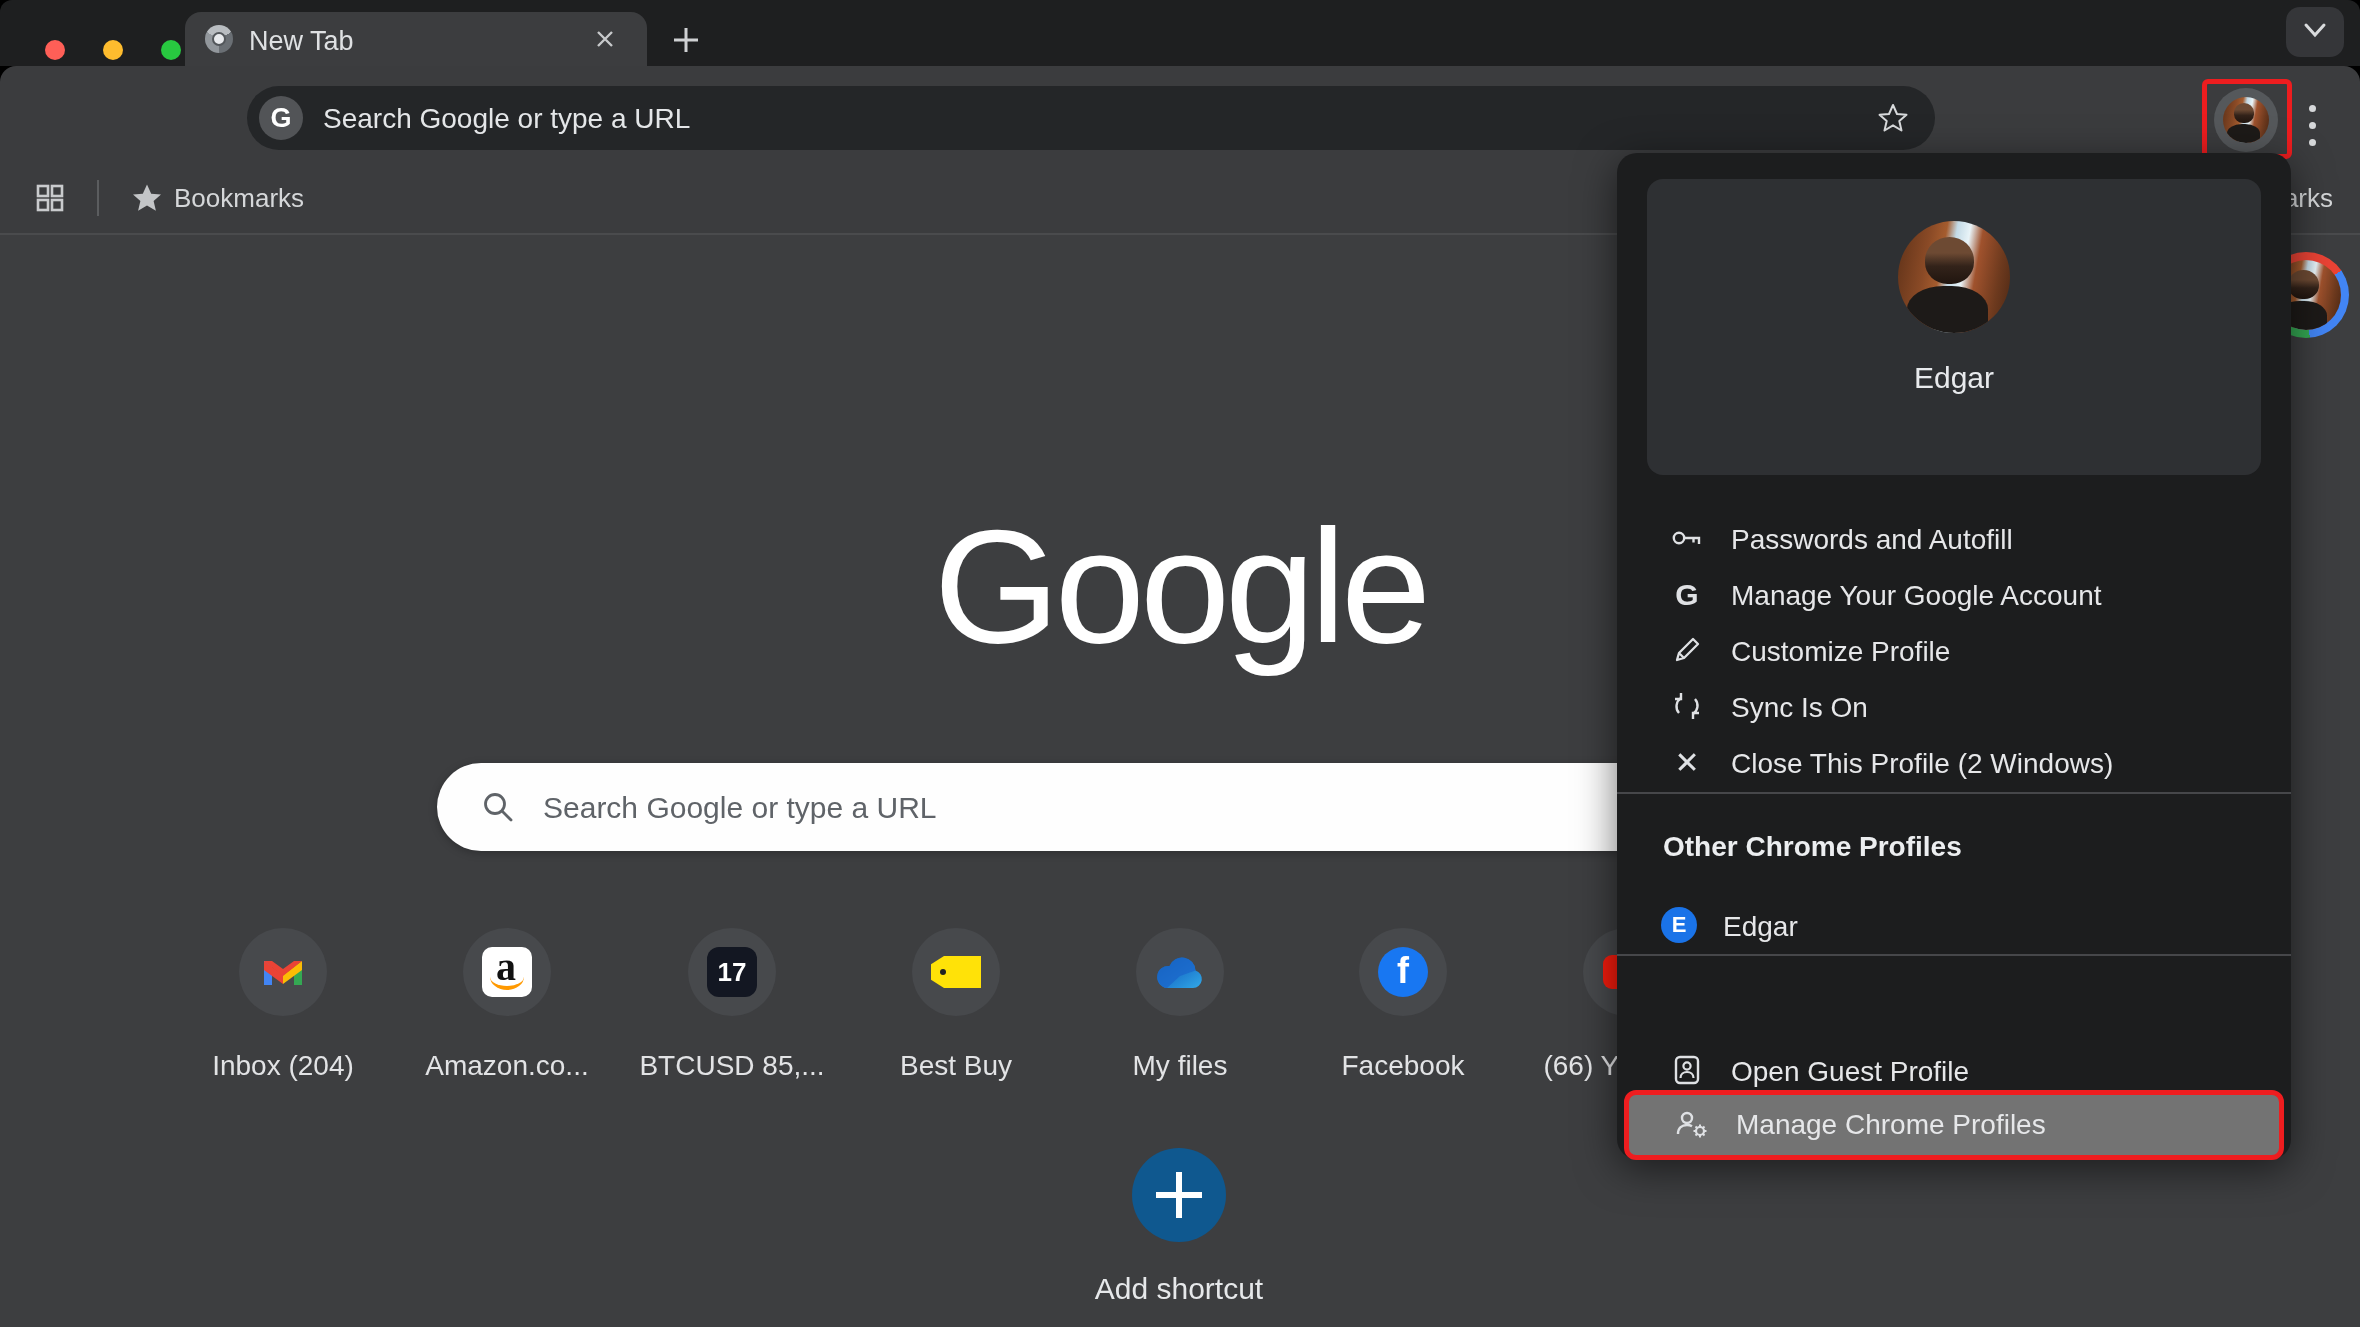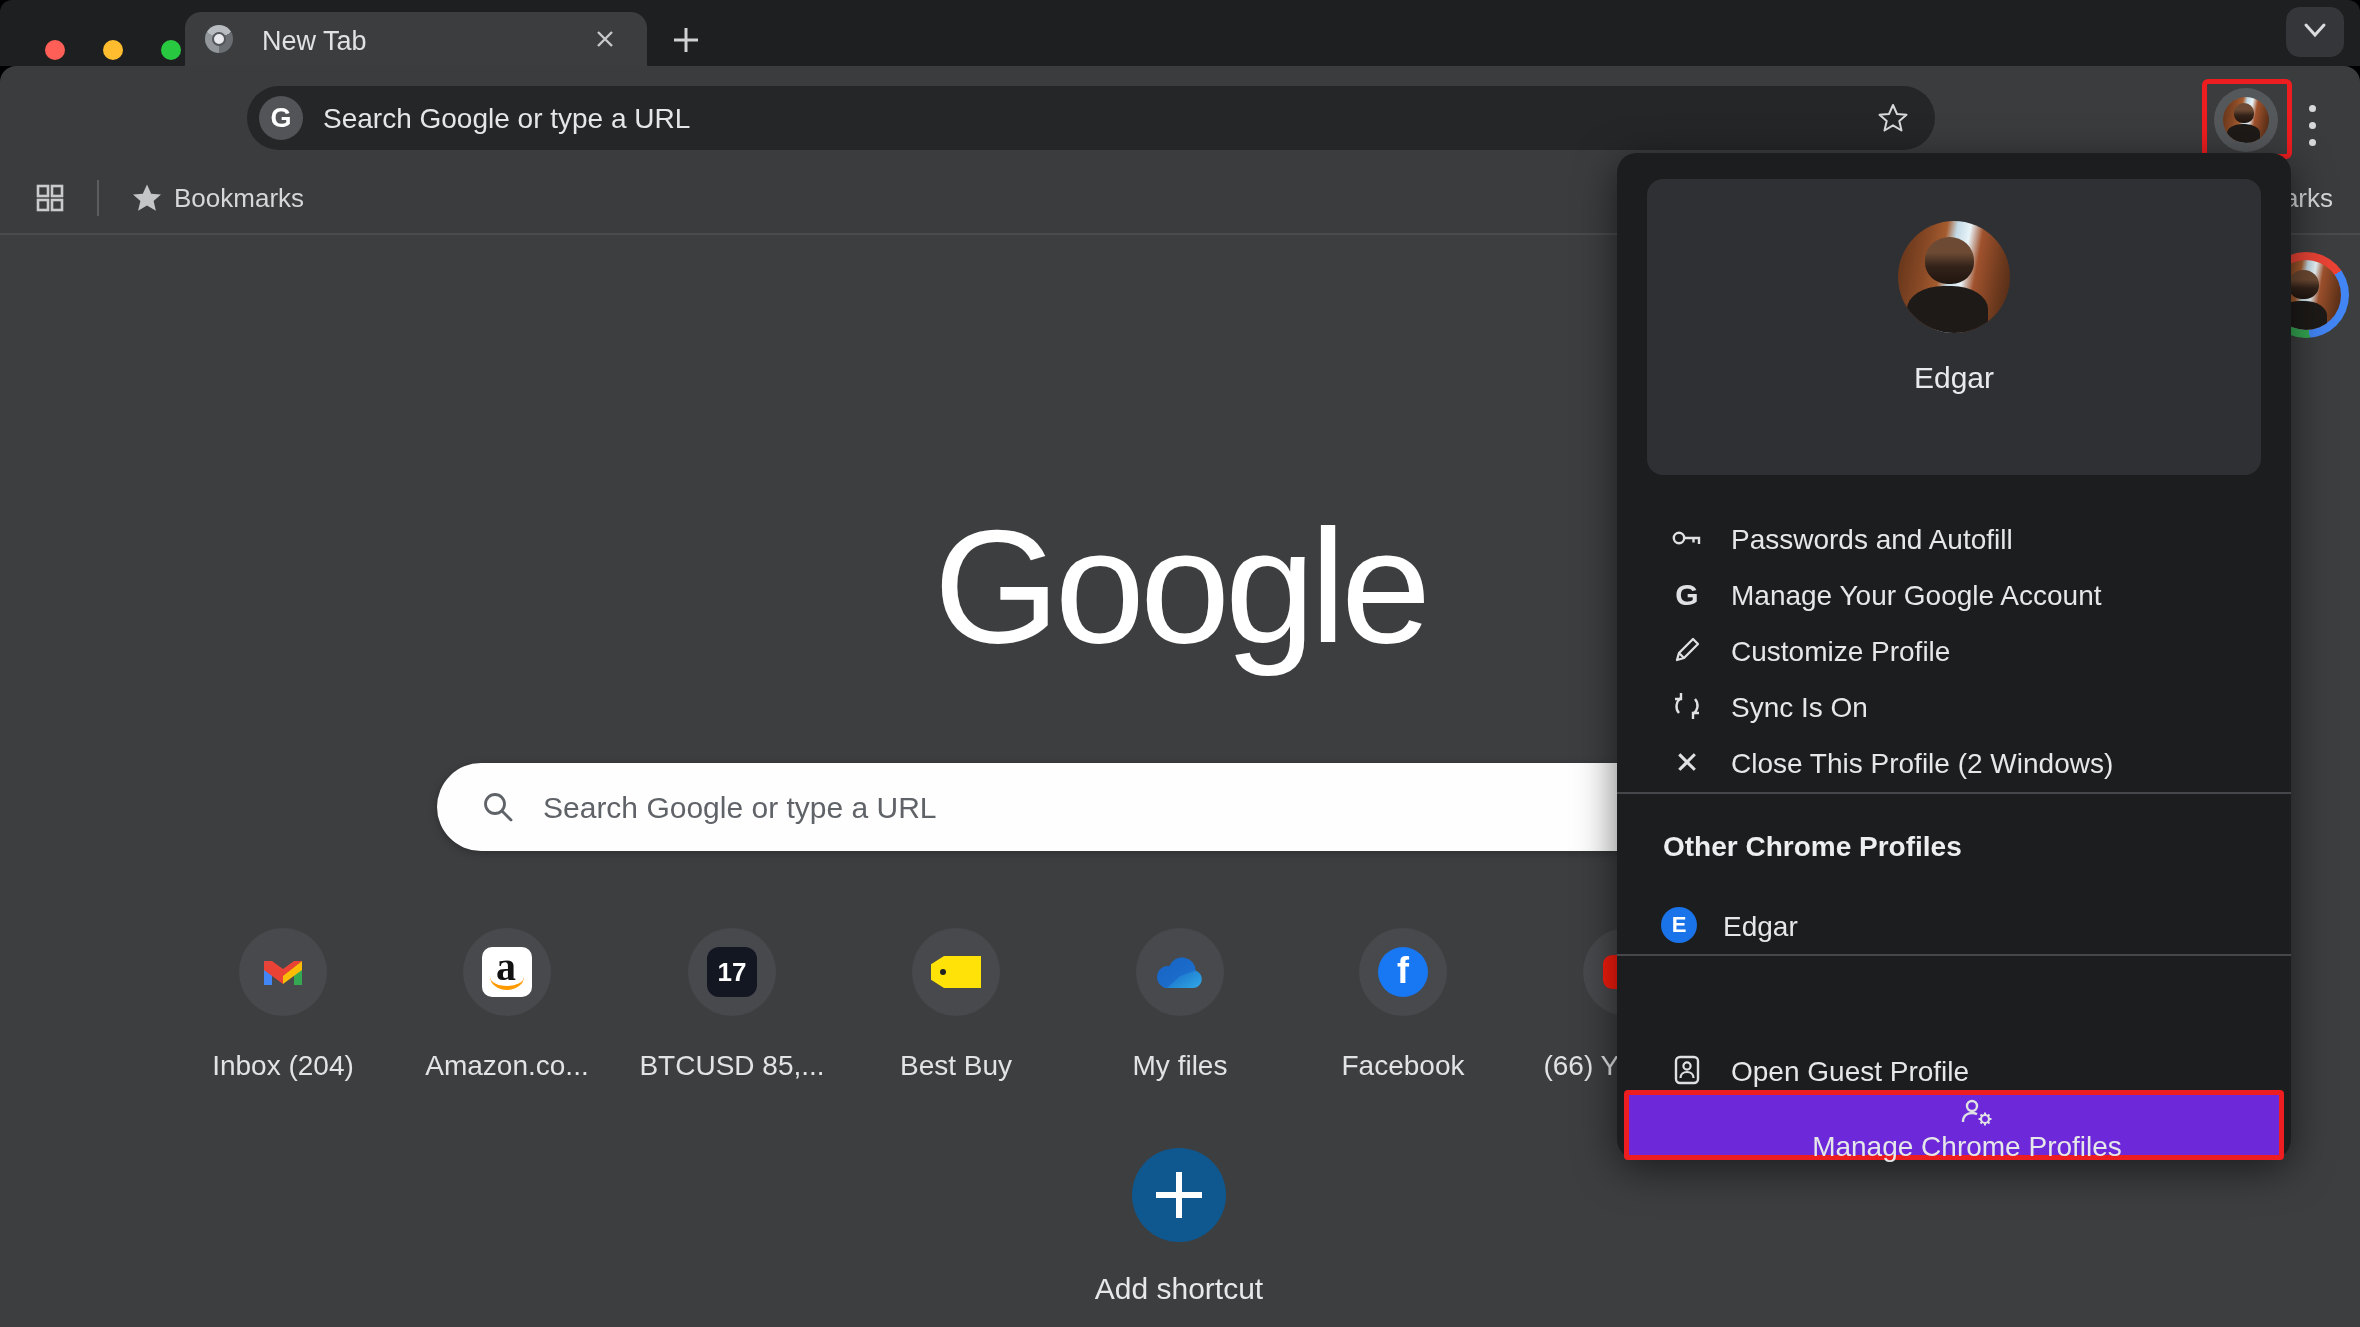--- a/index.html
+++ b/index.html
@@ -5,21 +5,21 @@
   html,body{margin:0;padding:0;background:#000;}
   body{width:2360px;height:1327px;position:relative;overflow:hidden;
        font-family:"Liberation Sans",sans-serif;-webkit-font-smoothing:antialiased;}
   .abs{position:absolute;}
   svg{display:block;}
 
   
   .tabstrip{left:0;top:0;width:2360px;height:66px;background:#1e1f20;border-radius:12px 12px 0 0;}
   .light{width:20px;height:20px;border-radius:50%;top:40px;}
   .tab{left:185px;top:12px;width:462px;height:54px;background:#3c3d3f;border-radius:16px 16px 0 0;}
-  .tab-title{left:64px;top:14px;font-size:27px;color:#dfe1e3;margin-left:13px;}
+  .tab-title{left:64px;top:14px;font-size:27px;color:#dfe1e3;}
   .favicon{left:20px;top:13px;width:28px;height:28px;border-radius:50%;
      background:conic-gradient(from -60deg,#b9bdc1 0 120deg,#6a6f74 0 240deg,#92979c 0 360deg);}
   .favicon i{position:absolute;left:7px;top:7px;width:14px;height:14px;border-radius:50%;
      background:#e8eaed;border:2px solid #53575b;box-sizing:border-box;}
   .newtab-btn{left:668px;top:22px;}
   .chevron-btn{left:2286px;top:7px;width:58px;height:50px;border-radius:14px;background:#353639;}
   .chevron-btn svg{margin:14px auto 0;}
 
   
   .toolbar{left:0;top:66px;width:2360px;height:96px;background:#3b3c3e;border-radius:16px 16px 0 0;}
@@ -92,22 +92,22 @@
   .menu-card .photo{position:absolute;left:251px;top:42px;width:112px;height:112px;}
   .menu-card .pname{position:absolute;left:0;top:182px;width:614px;text-align:center;
                     font-size:30px;color:#e8eaed;}
   .mrow{left:0;width:674px;height:56px;display:flex;align-items:flex-end;}
   .mrow .ic{width:36px;margin-left:52px;display:flex;justify-content:center;}
   .mrow .lb{margin-left:26px;font-size:28px;color:#e6e7e9;white-space:nowrap;}
   .mdiv{left:0;width:674px;height:2px;background:#46474a;}
   .mheader{left:46px;width:600px;font-size:28px;font-weight:bold;color:#eceef0;}
   .ebadge{width:36px;height:36px;margin-left:48px;border-radius:50%;background:#1a73e8;color:#fff;
           font-size:22px;font-weight:bold;text-align:center;line-height:36px;}
-  .hl-row{left:7px;top:937px;width:650px;height:60px;background:#6d28d9;
-          border:5px solid #ee1d1f;border-radius:4px;display:flex;align-items:center;box-sizing:content-box;flex-direction:column;}
+  .hl-row{left:7px;top:937px;width:650px;height:60px;background:#737373;
+          border:5px solid #ee1d1f;border-radius:12px;display:flex;align-items:center;box-sizing:content-box;}
   .hl-row .ic{width:36px;margin-left:45px;display:flex;justify-content:center;}
   .hl-row .lb{margin-left:26px;font-size:28px;color:#e6e7e9;white-space:nowrap;}
   .gtext{font-size:30px;font-weight:bold;color:#dfe1e4;line-height:34px;}
   .xtext{font-size:30px;color:#dfe1e4;line-height:34px;}
 </style>
 </head>
 <body>
 
 <div class="abs tabstrip">
   <div class="abs light" style="left:45px;background:#ff5f57"></div>

